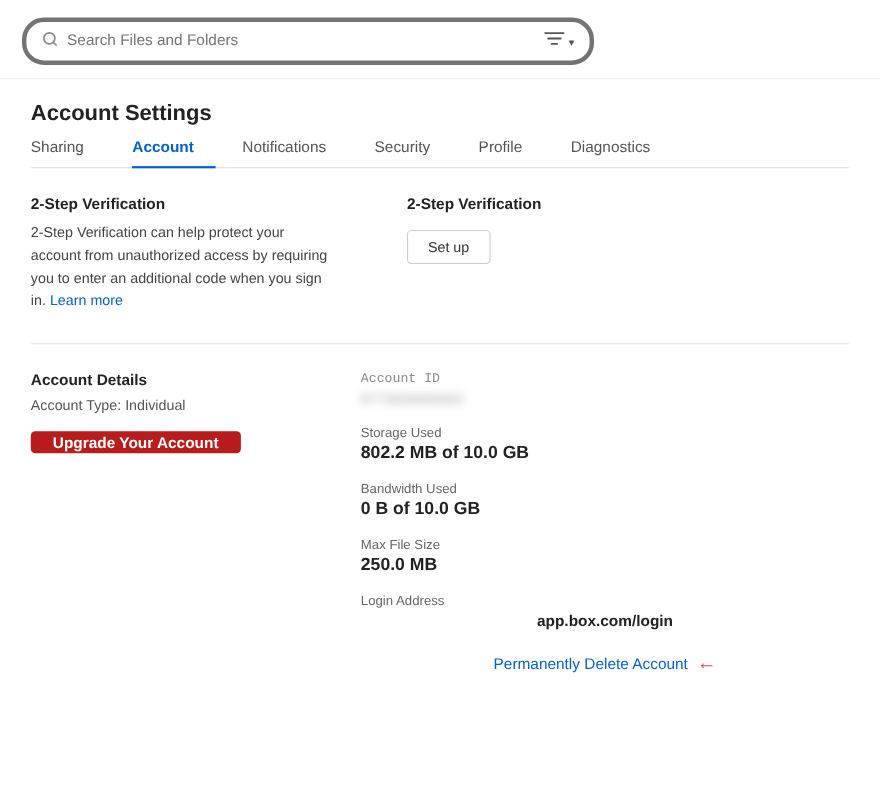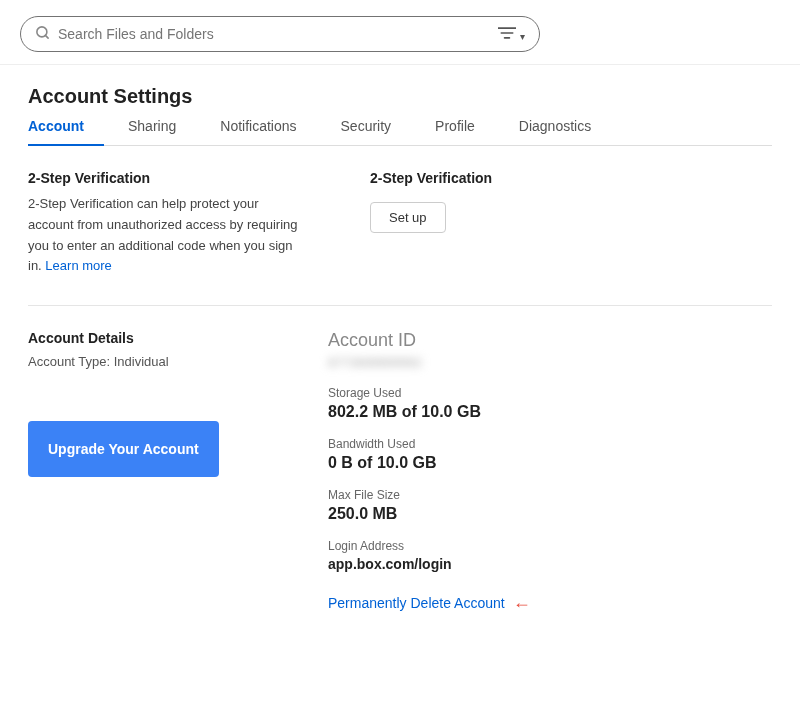--- a/index.html
+++ b/index.html
@@ -12,22 +12,22 @@
       min-height: 722px;
     }
 
     
     .search-bar-container {
       padding: 16px 20px 12px 20px;
       border-bottom: 1px solid #eee;
     }
     .search-bar {
       display: flex;
-      align-items: center;
-      border: 1px solid #737373;
+      align-items: flex-start;
+      border: 4px solid #737373;
       border-radius: 20px;
       padding: 8px 14px;
       background: #fff;
       width: 100%;
       max-width: 520px;
     }
     .search-icon-wrap {
       color: #888;
       margin-right: 8px;
       font-size: 15px;
@@ -147,36 +147,36 @@
     }
 
     .account-type {
       font-size: 13px;
       color: #555;
       margin-bottom: 16px;
     }
 
     .upgrade-btn {
       display: inline-block;
-      background: #3b82f6;
+      background: #b91c1c;
       color: #fff;
-      padding: 20px 20px;
+      padding: 2px 20px;
       border-radius: 4px;
       font-size: 14px;
       font-weight: 600;
       cursor: pointer;
       border: none;
-      margin-top: 36px;
     }
 
     
     .account-id-label {
-      font-size: 18px;
+      font-size: 12px;
       color: #888;
       margin-bottom: 4px;
+      font-family: Liberation Mono, monospace;
     }
     .account-id-value {
       font-size: 13px;
       color: #aaa;
       filter: blur(4px);
       margin-bottom: 16px;
       user-select: none;
     }
 
     .detail-row {
@@ -196,26 +196,28 @@
     .login-address-label {
       font-size: 12px;
       color: #666;
       margin-bottom: 3px;
     }
     .login-address-value {
       font-size: 14px;
       font-weight: 700;
       color: #222;
       margin-bottom: 20px;
+      text-align: center;
     }
 
     .delete-link-row {
       display: flex;
       align-items: center;
       gap: 8px;
+      justify-content: center;
     }
     .delete-account-link {
       color: #0061d5;
       text-decoration: none;
       font-size: 14px;
       cursor: pointer;
     }
     .arrow-indicator {
       color: #e74c3c;
       font-size: 18px;
@@ -242,22 +244,22 @@
       <span style="font-size:10px; color:#555;">▾</span>
     </span>
   </div>
 </div>
 
 <div class="page-content">
 
   <div class="page-title">Account Settings</div>
 
   <div class="tabs">
+    <div class="tab">Sharing</div>
     <div class="tab active">Account</div>
-    <div class="tab">Sharing</div>
     <div class="tab">Notifications</div>
     <div class="tab">Security</div>
     <div class="tab">Profile</div>
     <div class="tab">Diagnostics</div>
   </div>
 
   <div class="section">
     <div class="section-left">
       <div class="section-heading">2-Step Verification</div>
       <div class="section-desc">

